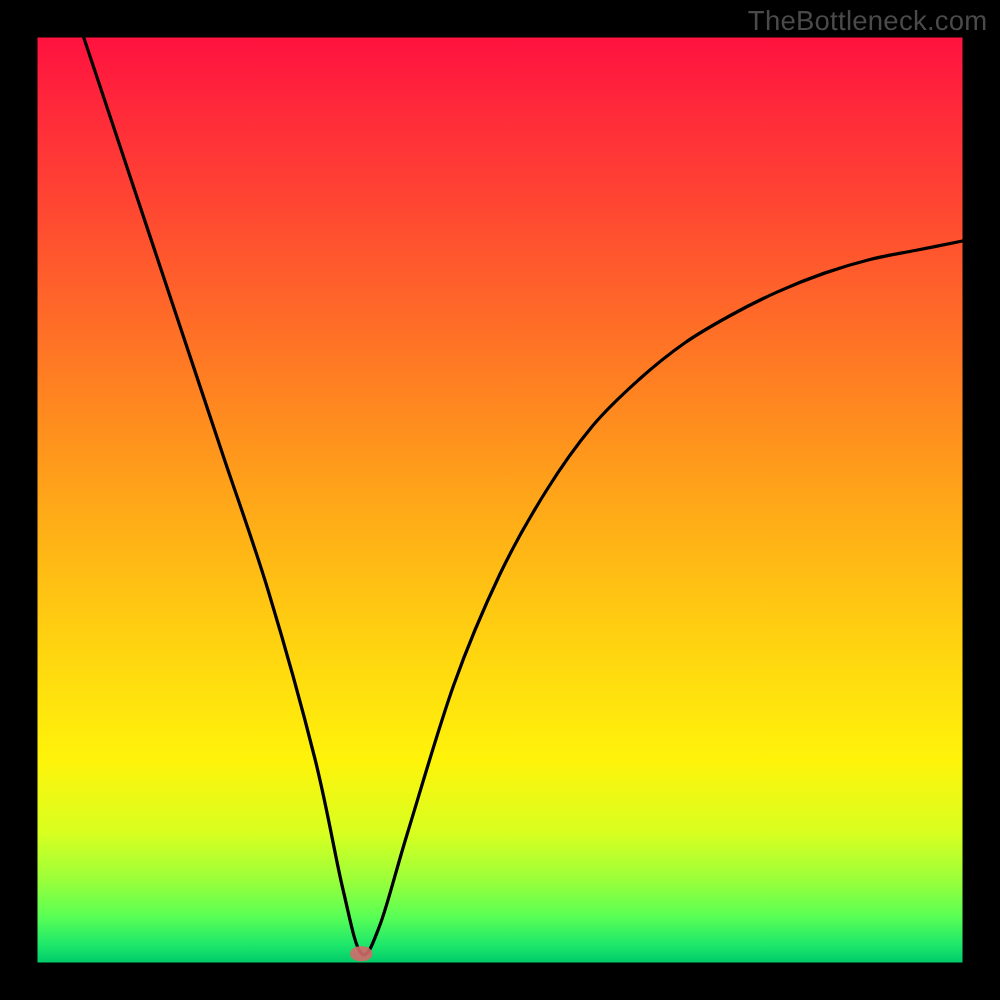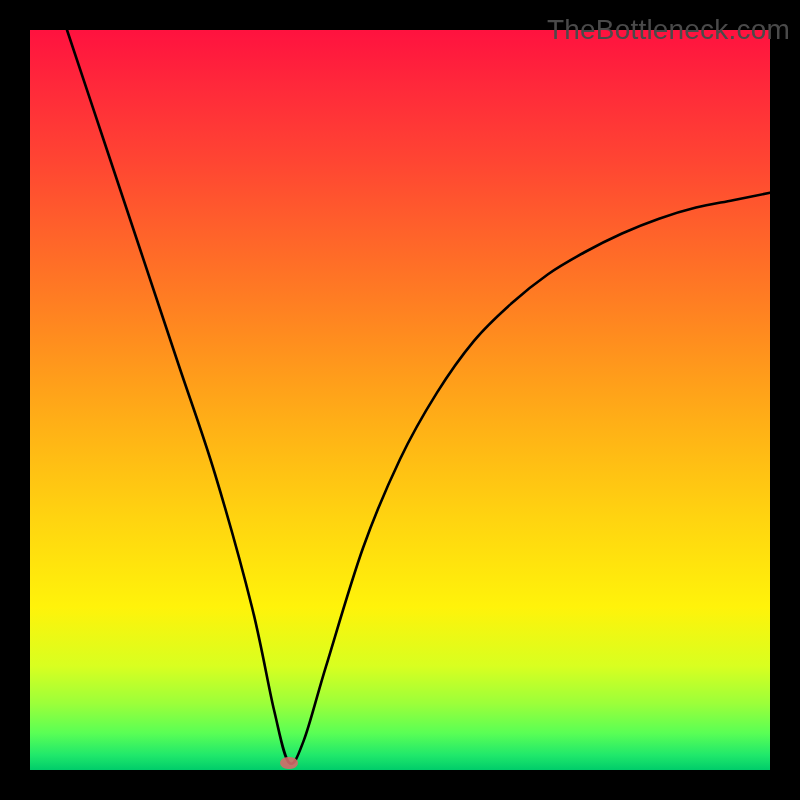--- a/index.html
+++ b/index.html
@@ -35,24 +35,24 @@
       #fff30a 78%,
       #d8ff20 86%,
       #9cff3a 91%,
       #5aff55 95%,
       #20e86b 98%,
       #00cc6a 100%
     );
   }
   .watermark {
     position: absolute;
-    top: 14px;
+    top: 4px;
     right: 10px;
     color: #4a4a4a;
-    font-size: 28px;
+    font-size: 22px;
     font-weight: 500;
     letter-spacing: 0.2px;
     user-select: none;
   }
   svg.curve {
     position: absolute;
     left: 0;
     top: 0;
     width: 740px;
     height: 740px;

